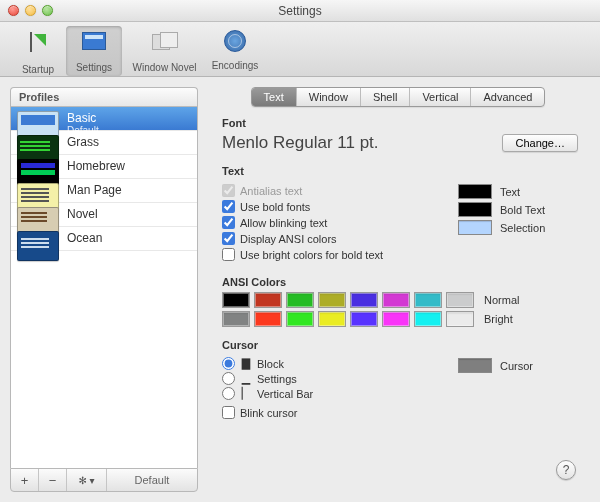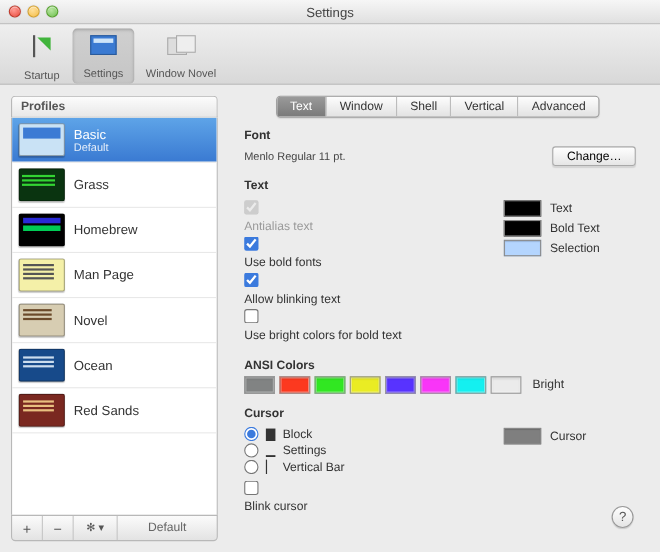--- a/index.html
+++ b/index.html
@@ -21,21 +21,21 @@
 .tool-item.selected { background: linear-gradient(#d0d0d0,#c5c5c5); box-shadow: inset 0 1px 3px rgba(0,0,0,.25); }
 .tool-icon { width: 32px; height: 28px; margin: 0 auto 2px auto; position: relative; }
 
 
 .main { display: flex; height: 425px; padding: 10px; gap: 8px; }
 
 
 .sidebar { width: 188px; display: flex; flex-direction: column; }
 .sb-header { background: linear-gradient(#fcfcfc,#e8e8e8); border: 1px solid #b8b8b8; border-bottom: 1px solid #bbb; border-radius: 4px 4px 0 0; padding: 3px 8px; font-size: 11px; font-weight: bold; color: #555; }
 .sb-list { flex: 1; background: #fff; border-left: 1px solid #b8b8b8; border-right: 1px solid #b8b8b8; overflow-y: auto; }
-.profile-row { height: 41px; display: flex; align-items: center; padding: 4px 6px; border-bottom: 1px solid #e8e8e8; gap: 8px; cursor: default; }
+.profile-row { height: 24px; display: flex; align-items: flex-start; padding: 4px 6px; border-bottom: 1px solid #e8e8e8; gap: 8px; cursor: default; }
 .profile-row.selected { background: linear-gradient(#5ea4e8,#3a7ad2); color: #fff; }
 .profile-row.selected .p-sub { color: rgba(255,255,255,.85); }
 .p-thumb { width: 42px; height: 30px; border: 1px solid rgba(0,0,0,.3); border-radius: 2px; box-shadow: 0 1px 1px rgba(0,0,0,.2); flex-shrink: 0; position: relative; overflow:hidden; }
 .p-name { font-size: 12px; }
 .p-sub { font-size: 10px; color: #777; }
 .sb-footer { height: 24px; background: linear-gradient(#fbfbfb,#e3e3e3); border: 1px solid #b8b8b8; border-radius: 0 0 4px 4px; display: flex; align-items: stretch; }
 .sb-footer button { border: none; border-right: 1px solid #c5c5c5; background: transparent; width: 28px; font-size: 13px; color: #555; cursor:pointer; }
 .sb-footer .def { flex: 1; text-align: center; font-size: 11px; color: #666; display:flex; align-items:center; justify-content:center; border:none; }
 
 
@@ -46,24 +46,24 @@
 .content { flex: 1; }
 .seg { display: flex; justify-content: center; margin: 0 0 10px 0; }
 .seg-ctrl { display: flex; border: 1px solid #9a9a9a; border-radius: 4px; overflow: hidden; background: linear-gradient(#fdfdfd,#e2e2e2); box-shadow: 0 1px 1px rgba(0,0,0,.08); }
 .seg-ctrl button { border: none; border-right: 1px solid #bcbcbc; background: transparent; padding: 2px 12px; font-size: 11px; color: #333; cursor:pointer; height:18px; }
 .seg-ctrl button:last-child { border-right: none; }
 .seg-ctrl button.active { background: linear-gradient(#9a9a9a,#7a7a7a); color: #fff; }
 
 .section { margin-bottom: 12px; padding: 0 12px 0 16px; }
 .section h4 { font-size: 11px; font-weight: bold; margin-bottom: 4px; color: #333; }
 .font-row { display: flex; justify-content: space-between; align-items: center; }
-.font-desc { font-size: 10px; color: #444; }
+.font-desc { font-size: 17px; color: #444; }
 .btn { background: linear-gradient(#fefefe,#e6e6e6); border: 1px solid #a9a9a9; border-radius: 3px; padding: 2px 12px; font-size: 11px; box-shadow: 0 1px 1px rgba(0,0,0,.1); cursor:pointer; }
 
-.check-row { display: flex; align-items: flex-start; gap: 5px; margin: 3px 0; font-size: 11px; color:#333;flex-direction:column; }
+.check-row { display: flex; align-items: flex-end; gap: 5px; margin: 3px 0; font-size: 11px; color:#333; }
 .check-row.disabled { color: #9a9a9a; }
 input[type=checkbox] { width: 13px; height: 13px; accent-color: #3b7add; }
 input[type=radio] { accent-color: #3b7add; }
 
 .text-area { display: flex; gap: 30px; }
 .text-left { flex: 1; }
 .swatch-col { width: 120px; }
 .swatch-row { display:flex; align-items:center; gap:8px; margin: 3px 0; font-size:11px; }
 .swatch { width: 34px; height: 15px; border: 1px solid #888; box-shadow: inset 0 1px 1px rgba(0,0,0,.15); }
 
@@ -134,20 +134,26 @@
         <div class="icon-settings"></div>
       </div>
     <div>Settings</div>
   </div>
   <div class="tool-item wide">
     <div class="tool-icon">
         <div class="icon-groups"></div>
       </div>
     <div>Window Novel</div>
   </div>
+  <div class="tool-item">
+    <div class="tool-icon">
+        <div class="icon-enc"></div>
+      </div>
+    <div>Encodings</div>
+  </div>
 </div>
 
 <div class="main">
 
   <div class="sidebar">
     <div class="sb-header">Profiles</div>
     <div class="sb-list" id="profiles-list">
         <div class="profile-row selected">
           <div class="p-thumb th-basic"></div>
           <div>
@@ -176,26 +182,20 @@
         <div class="profile-row">
           <div class="p-thumb th-novel"></div>
           <div>
             <div class="p-name">Novel</div>
           </div>
         </div>
         <div class="profile-row">
           <div class="p-thumb th-ocean"></div>
           <div>
             <div class="p-name">Ocean</div>
-          </div>
-        </div>
-        <div class="profile-row">
-          <div class="p-thumb th-red"></div>
-          <div>
-            <div class="p-name">Red Sands</div>
           </div>
         </div>
       </div>
     <div class="sb-footer">
       <button>+</button>
       <button>−</button>
       <button style="width:40px;font-size:10px;">✻ ▾</button>
       <div class="def">Default</div>
     </div>
   </div>
@@ -229,20 +229,24 @@
           </label>
           <label class="check-row">
             <input type="checkbox" checked="" style="">
             <span>Use bold fonts</span>
           </label>
           <label class="check-row">
             <input type="checkbox" checked="" style="">
             <span>Allow blinking text</span>
           </label>
           <label class="check-row">
+            <input type="checkbox" checked="" style="">
+            <span>Display ANSI colors</span>
+          </label>
+          <label class="check-row">
             <input type="checkbox" style="">
             <span>Use bright colors for bold text</span>
           </label>
         </div>
         <div class="swatch-col">
           <div class="swatch-row">
             <div class="swatch" style="background:#000000"></div>
             <span>Text</span>
           </div>
           <div class="swatch-row">
@@ -253,20 +257,31 @@
             <div class="swatch" style="background:#b4d5fe"></div>
             <span>Selection</span>
           </div>
         </div>
       </div>
     </div>
 
     <div class="section">
       <h4>ANSI Colors</h4>
       <div class="ansi-grid">
+        <div class="ansi-row" id="ansi-normal">
+            <div class="ansi-sw" style="background: rgb(0, 0, 0);"></div>
+            <div class="ansi-sw" style="background: rgb(194, 54, 33);"></div>
+            <div class="ansi-sw" style="background: rgb(37, 188, 36);"></div>
+            <div class="ansi-sw" style="background: rgb(173, 173, 39);"></div>
+            <div class="ansi-sw" style="background: rgb(73, 46, 225);"></div>
+            <div class="ansi-sw" style="background: rgb(211, 56, 211);"></div>
+            <div class="ansi-sw" style="background: rgb(51, 187, 200);"></div>
+            <div class="ansi-sw" style="background: rgb(203, 204, 205);"></div>
+            <span class="ansi-label">Normal</span>
+          </div>
         <div class="ansi-row" id="ansi-bright">
             <div class="ansi-sw" style="background: rgb(129, 131, 131);"></div>
             <div class="ansi-sw" style="background: rgb(252, 57, 31);"></div>
             <div class="ansi-sw" style="background: rgb(49, 231, 34);"></div>
             <div class="ansi-sw" style="background: rgb(234, 236, 35);"></div>
             <div class="ansi-sw" style="background: rgb(88, 51, 255);"></div>
             <div class="ansi-sw" style="background: rgb(249, 53, 248);"></div>
             <div class="ansi-sw" style="background: rgb(20, 240, 240);"></div>
             <div class="ansi-sw" style="background: rgb(235, 235, 235);"></div>
             <span class="ansi-label">Bright</span>

